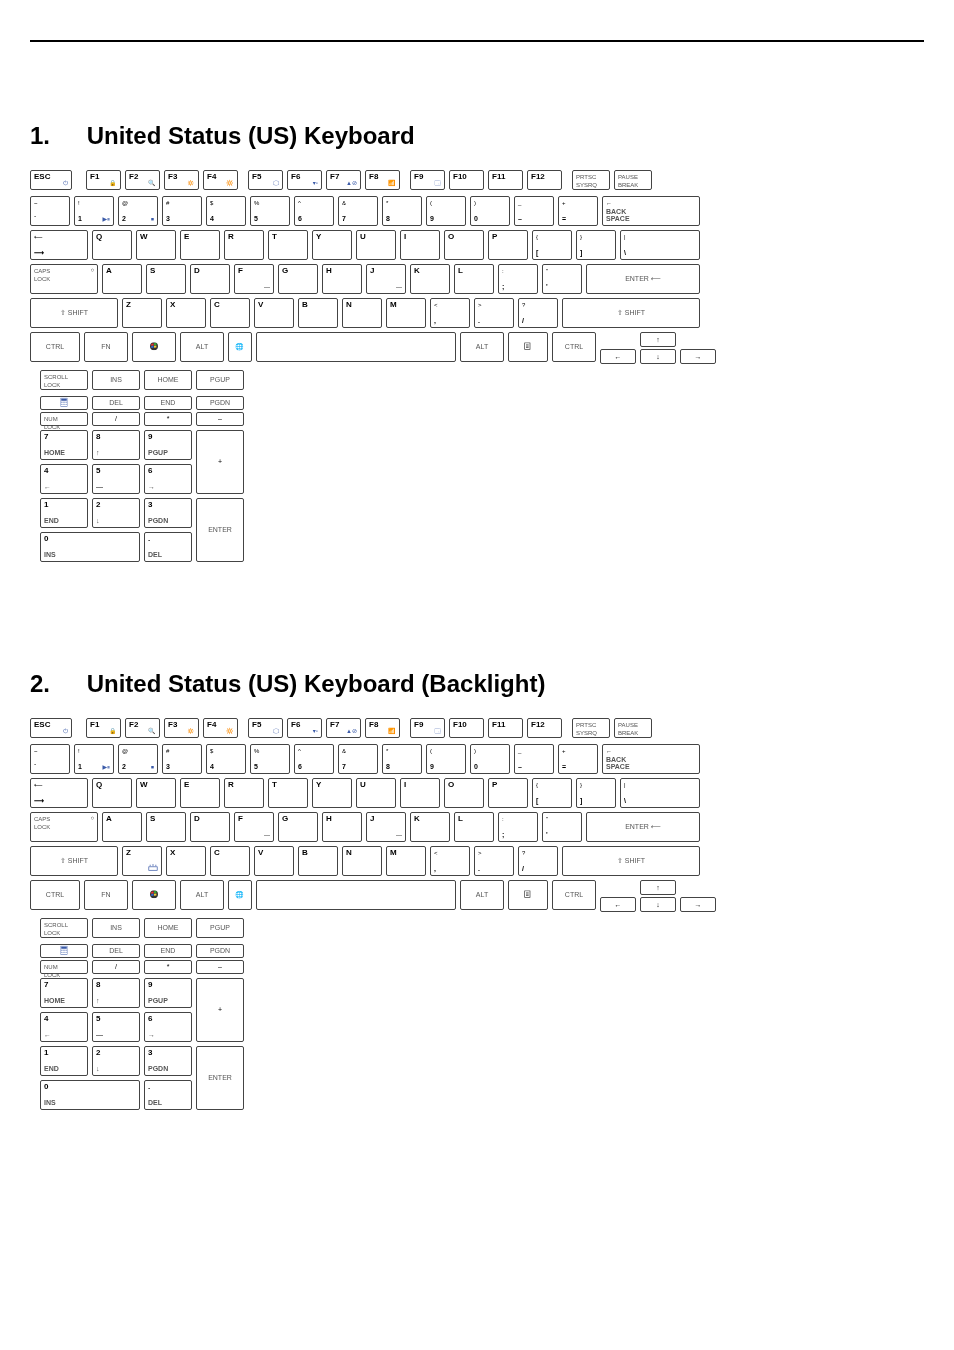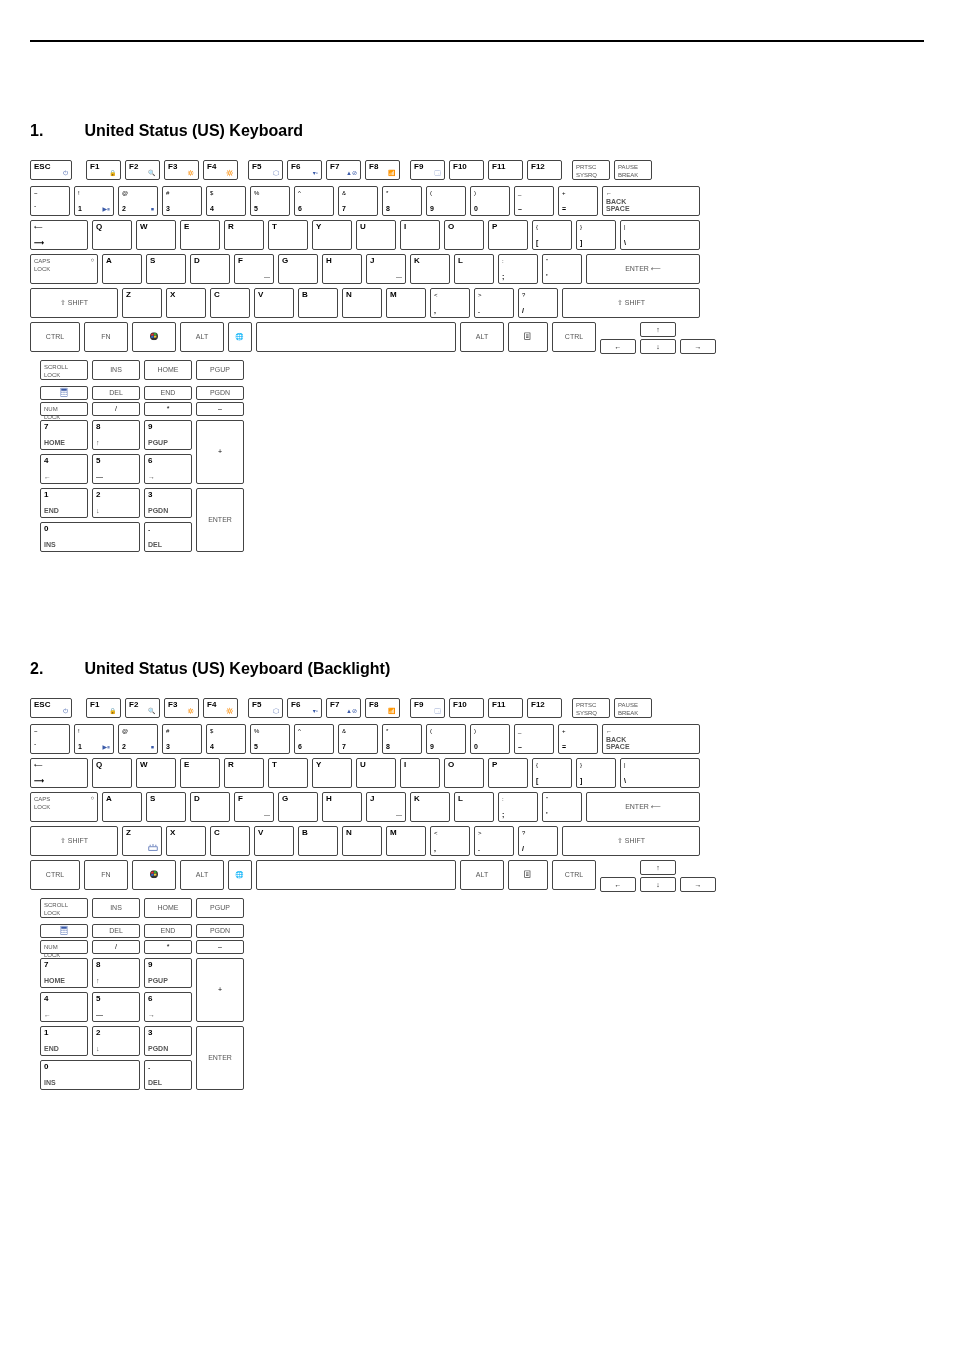--- a/index.html
+++ b/index.html
@@ -7,21 +7,21 @@
     padding: 40px 30px;
     background: #fff;
     font-family: Arial, sans-serif;
     width: 894px;
   }
   .divider {
     border-top: 2px solid #000;
     margin-bottom: 80px;
   }
   h1 {
-    font-size: 16px;
+    font-size: 24px;
     font-weight: bold;
     margin: 0 0 20px 0;
   }
   h1 .num {
     display: inline-block;
     width: 50px;
   }
   .keyboard-wrap {
     position: relative;
     width: 894px;

